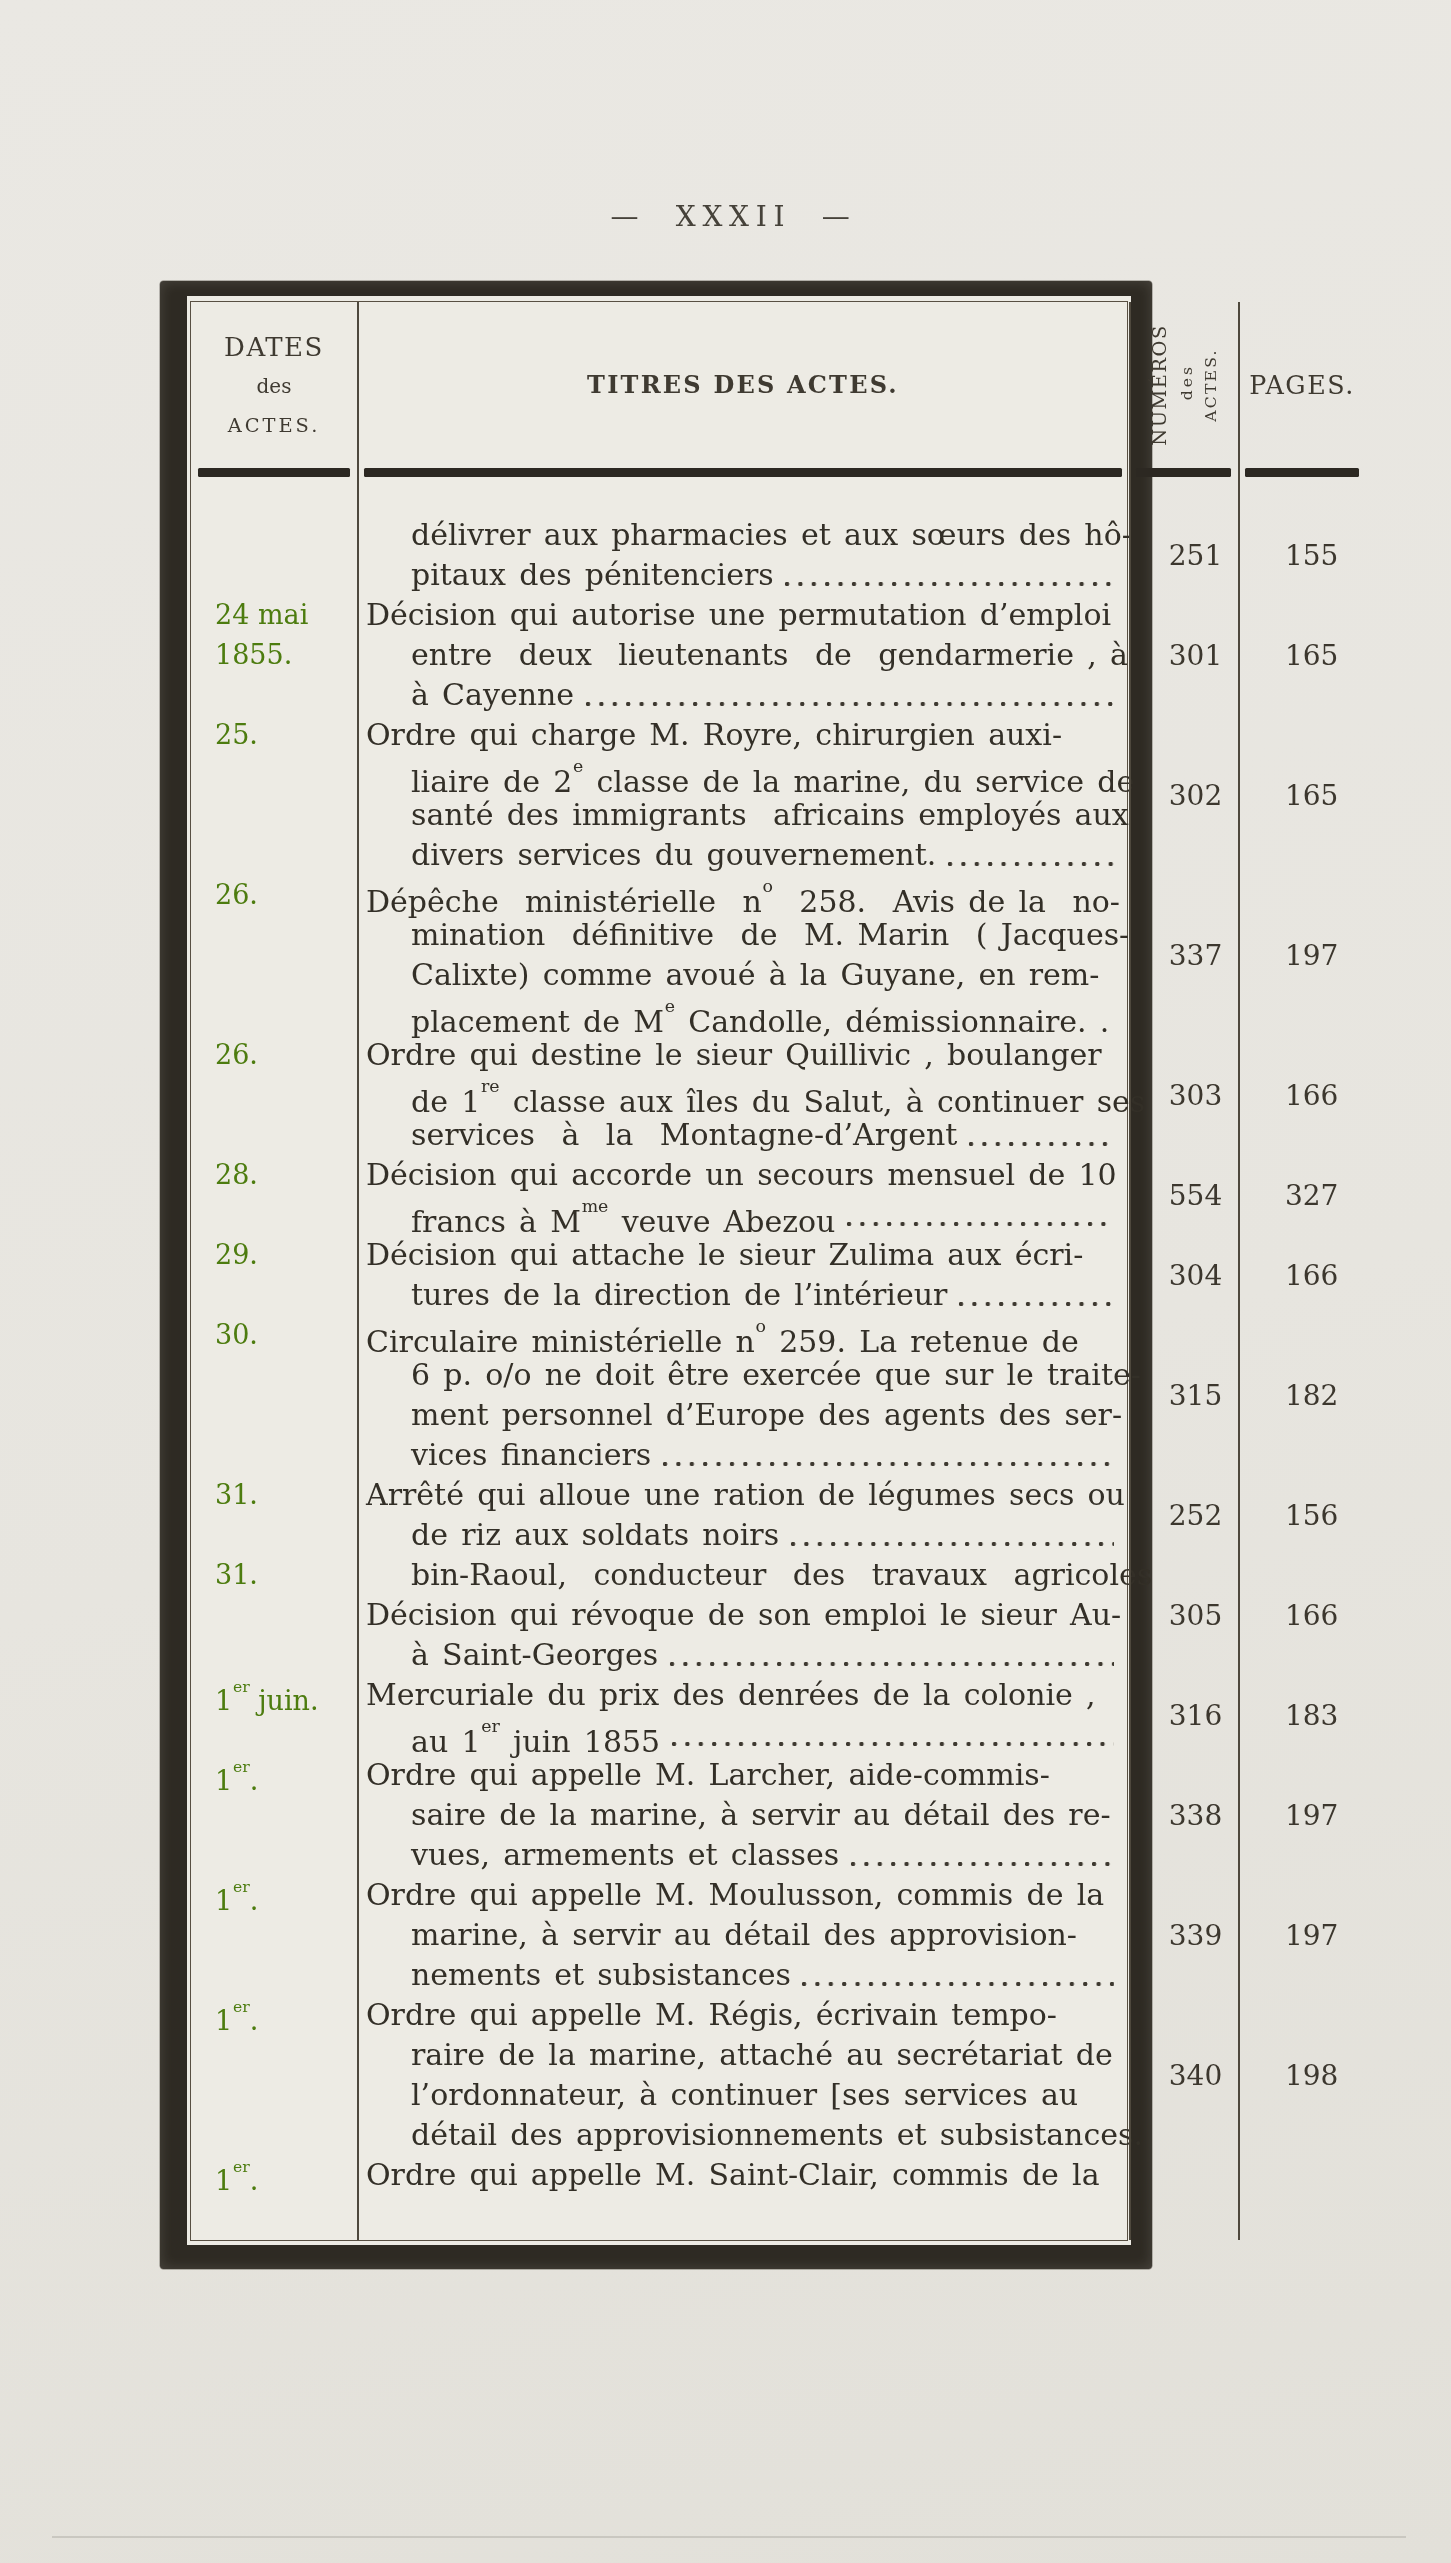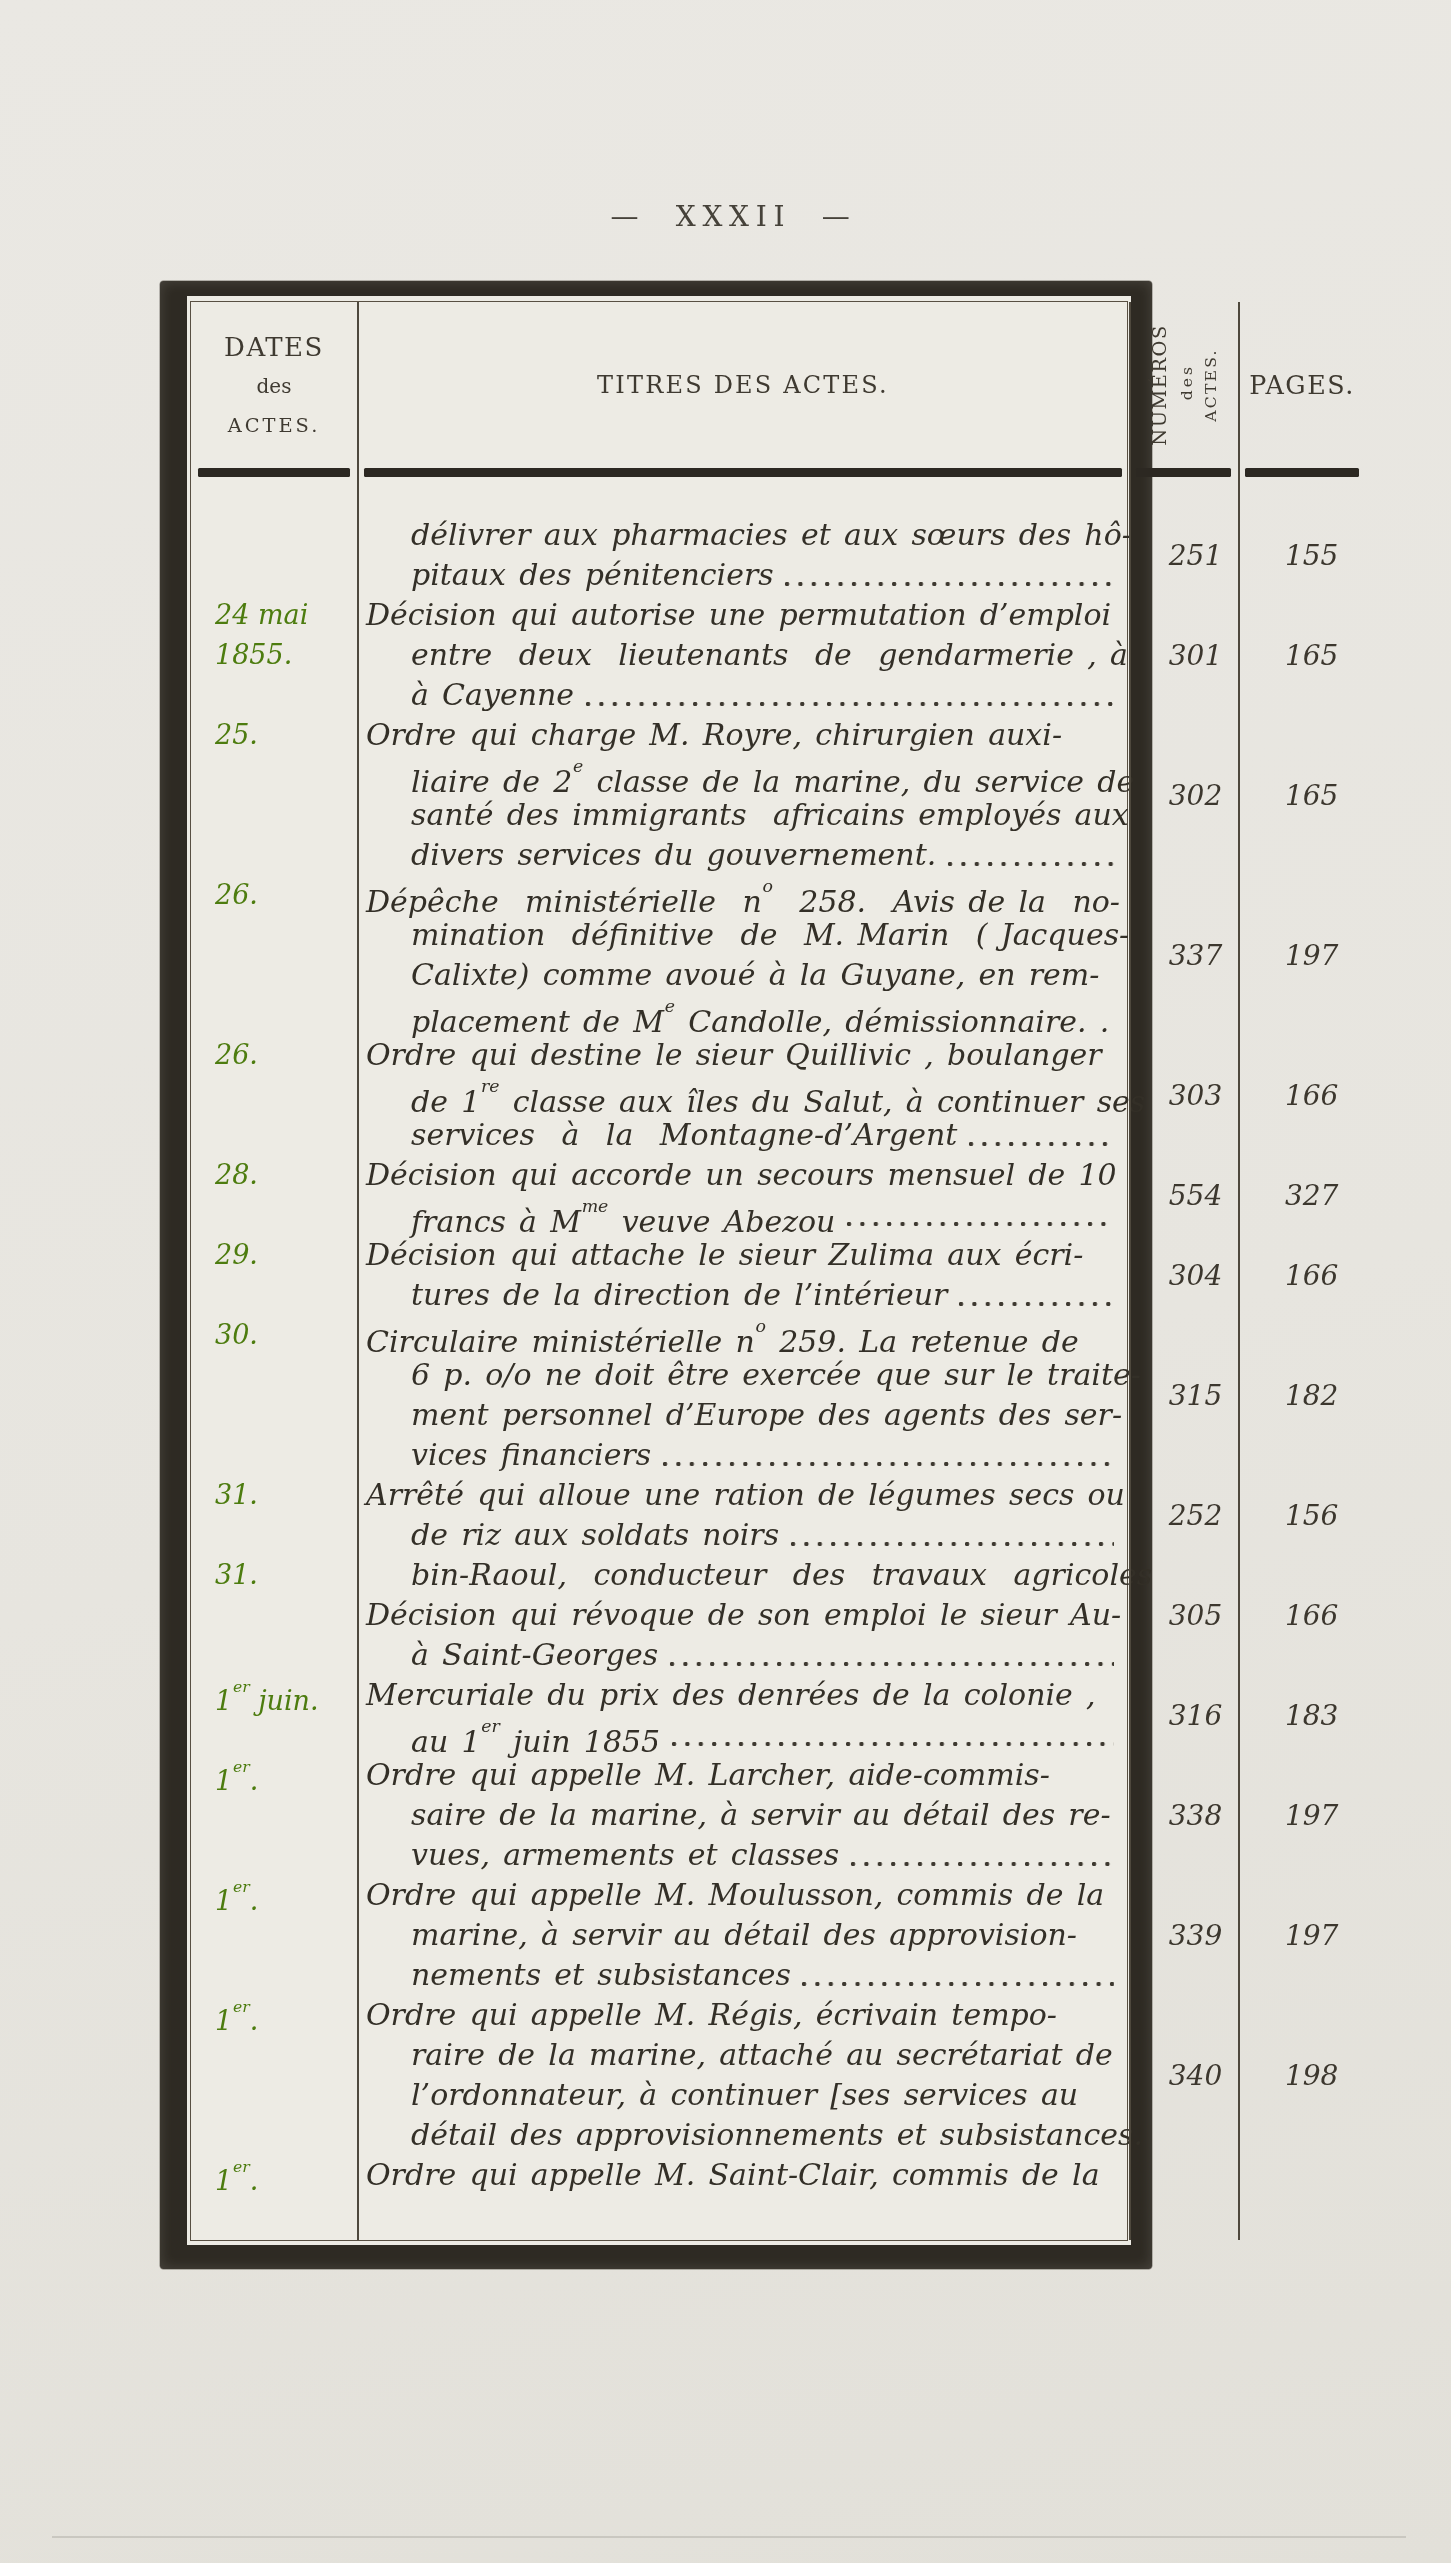--- a/index.html
+++ b/index.html
@@ -13,30 +13,30 @@
          box-shadow:0 0 0 0.7px rgba(45,40,33,.4), inset 0 0 13.4px rgba(250,248,240,.14);}
   .table-paper{position:absolute;left:27px;top:15px;right:21px;bottom:24px;background:#edebe4;}
   .table-area{position:absolute;left:3px;top:4.5px;right:3px;bottom:4.5px;border:1.5px solid #584f42;}
   .vline{position:absolute;top:0;bottom:0;width:1.5px;background:#4e483d;}
   .v1{left:166px;} .v2{left:938px;} .v3{left:1047px;}
   .header-row{display:grid;grid-template-columns:166px 772px 109px 128px;height:166px;}
   .hcell{display:flex;flex-direction:column;align-items:center;justify-content:center;color:#3f3a31;}
   .hd1{font-size:26px;letter-spacing:1.5px;}
   .hd2{font-size:20px;margin-top:12px;}
   .hd3{font-size:19.4px;letter-spacing:3px;margin-top:16.4px;}
-  .h-titres{font-size:24px;letter-spacing:2.2px;text-align:center;}
+  .h-titres{font-size:24px;letter-spacing:2.2px;text-align:center;font-weight:bold;}
   .h-num-wrap{overflow:visible;}
   .h-num{width:157px;transform:rotate(-90deg);text-align:center;color:#3f3a31;}
   .hn1{font-size:19.4px;letter-spacing:1.5px;line-height:30px;}
   .hn2{font-size:15.7px;line-height:24px;letter-spacing:3px;margin-left:6px;}
   .hn3{font-size:15.7px;letter-spacing:2.2px;line-height:24px;}
   .h-pages span{font-size:25.4px;letter-spacing:1.5px;}
   .rule-row{display:grid;grid-template-columns:166px 772px 109px 128px;height:10.5px;}
   .bar{height:9.7px;background:#2c2822;margin:0 6.7px;border-radius:1.5px;}
-  .tbody{padding-top:37px;font-style:italic;}
+  .tbody{padding-top:37px;}
   .row{display:grid;grid-template-columns:166px 772px 109px 128px;}
   .cell{min-height:40px;}
   .date-cell{padding-left:24px;font-size:27px;color:#4d7c0f;line-height:40px;}
   .date-line{white-space:pre;}
   .title-cell{font-size:30px;color:#332f27;line-height:40px;padding-right:4.5px;}
   .tline{display:flex;height:40px;padding-left:9px;}
   .tline.ind{padding-left:54px;}
   .ltext{white-space:pre;word-spacing:3.7px;}
   .leader{flex:1 1 auto;min-width:21px;height:6px;align-self:flex-end;margin:0 10.5px 8.2px 10.5px;
           background-image:radial-gradient(circle at 3px 3px,#3e3930 1.9px,rgba(0,0,0,0) 2.5px);

